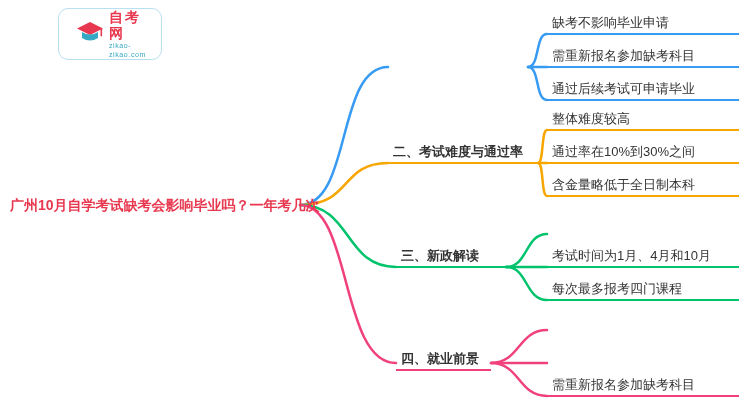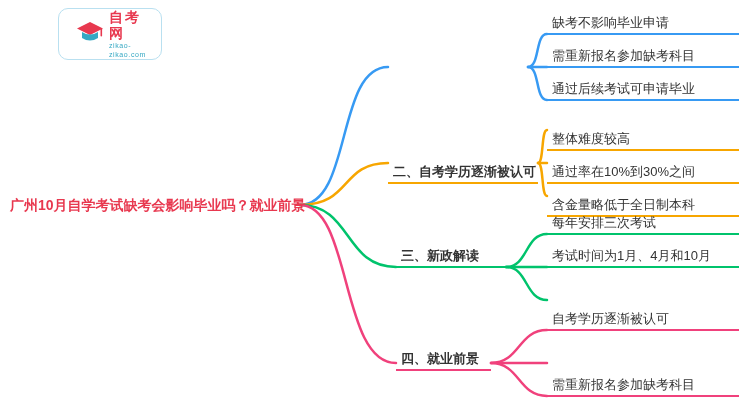--- a/index.html
+++ b/index.html
@@ -20,21 +20,21 @@
   .node{
     position:absolute;
     height:21px;line-height:21px;
     font-size:13px;color:var(--text);
     white-space:nowrap;
     padding:0 0 0 5px;
     box-sizing:content-box;
   }
   .label{font-weight:700;}
   .b1{border-bottom:2.5px solid var(--branch1);}
-  .b2{border-bottom:2.5px solid var(--branch2);margin-top:20px;}
+  .b2{border-bottom:2.5px solid var(--branch2);}
   .b3{border-bottom:2.5px solid var(--branch3);}
   .b4{border-bottom:2.5px solid var(--branch4);}
   .leaf{left:547px;width:187px;}
 
   #topic{
     position:absolute;left:10px;top:195px;
     height:20px;line-height:20px;
     font-size:14px;font-weight:700;
     color:var(--topic);white-space:nowrap;
   }
@@ -87,33 +87,32 @@
       <polygon points="15,3 28,9.5 15,16 2,9.5" fill="#e8384f"></polygon>
       <path d="M7,13 L7,19 Q15,24 23,19 L23,13 Q15,18 7,13 Z" fill="#35a8c3"></path>
       <rect x="25.5" y="9.5" width="1.6" height="8" rx="0.8" fill="#e8384f"></rect>
     </svg>
     <div class="ltxt">
       <div class="ltitle">自考网</div>
       <div class="lsub">zikao-zikao.com</div>
     </div>
   </div>
 
-  <div id="topic">广州10月自学考试缺考会影响毕业吗？就业前景</div>
+  <div id="topic">广州10月自学考试缺考会影响毕业吗？一年考几次</div>
 
-  <div class="node label b2" style="left:388px;top:141px;width:145px">二、自考学历逐渐被认可</div>
+  <div class="node label b2" style="left:388px;top:141px;width:145px">二、考试难度与通过率</div>
   <div class="node label b3" style="left:396px;top:245px;width:105px">三、新政解读</div>
   <div class="node label b4" style="left:396px;top:348px;width:90px">四、就业前景</div>
 
   <div class="node leaf b1" style="top:12px">缺考不影响毕业申请</div>
   <div class="node leaf b1" style="top:45px">需重新报名参加缺考科目</div>
   <div class="node leaf b1" style="top:78px">通过后续考试可申请毕业</div>
 
   <div class="node leaf b2" style="top:108px">整体难度较高</div>
   <div class="node leaf b2" style="top:141px">通过率在10%到30%之间</div>
   <div class="node leaf b2" style="top:174px">含金量略低于全日制本科</div>
 
-  <div class="node leaf b3" style="top:212px">每年安排三次考试</div>
   <div class="node leaf b3" style="top:245px">考试时间为1月、4月和10月</div>
+  <div class="node leaf b3" style="top:278px">每次最多报考四门课程</div>
 
-  <div class="node leaf b4" style="top:308px">自考学历逐渐被认可</div>
   <div class="node leaf b4" style="top:374px">需重新报名参加缺考科目</div>
 
 </div>
 
 </body></html>

